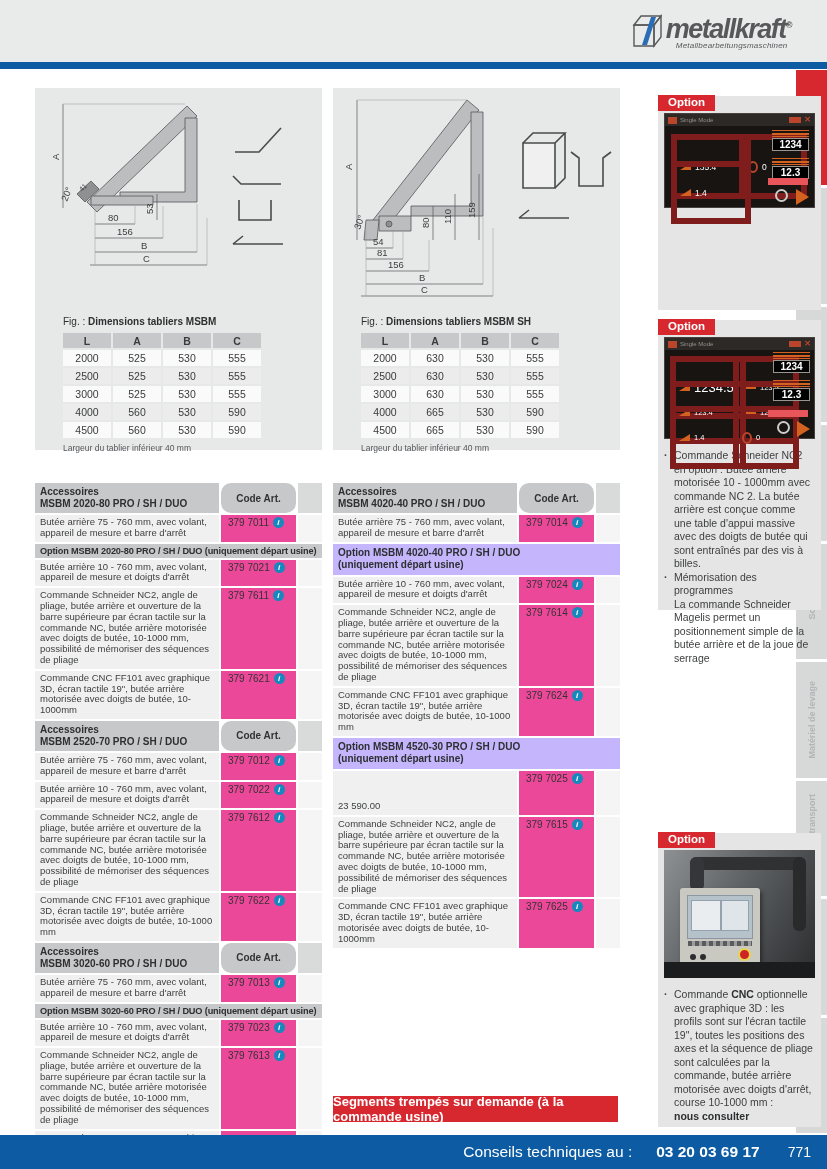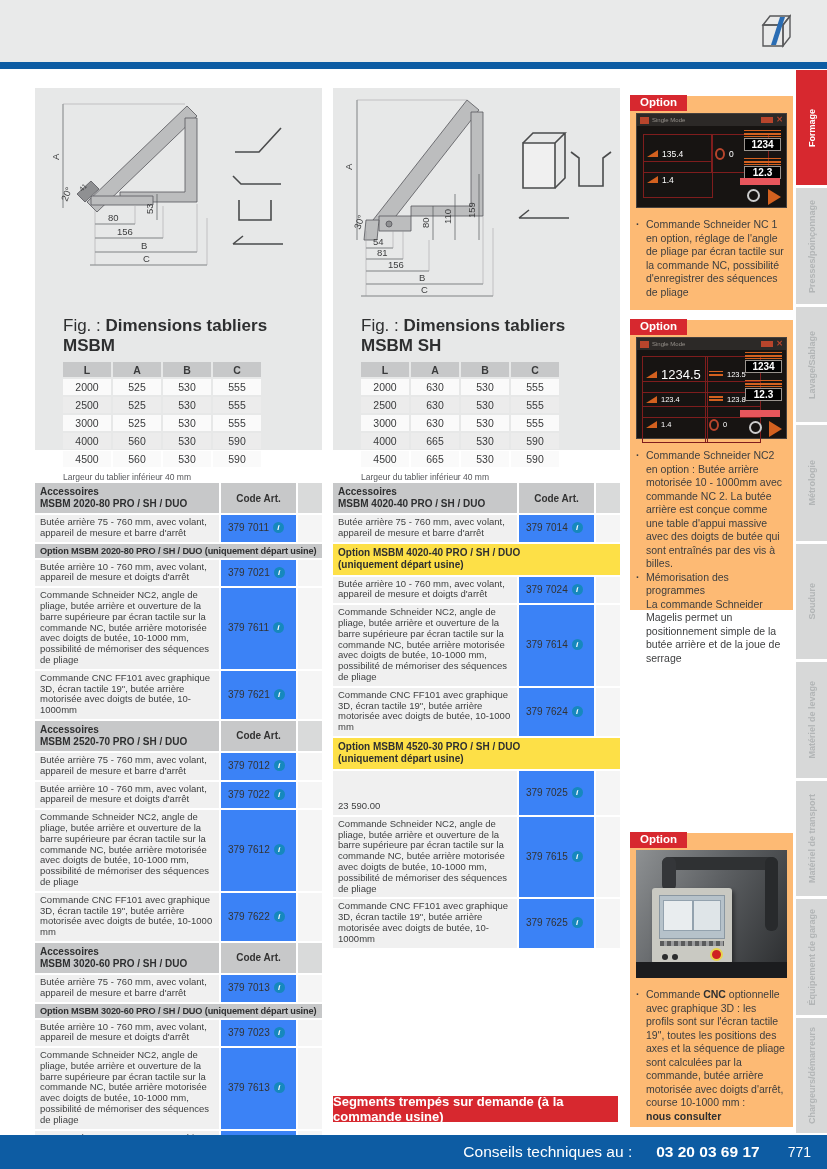--- a/index.html
+++ b/index.html
@@ -24,54 +24,54 @@
   #figL{left:35px;} #figR{left:333px;}
   .dia{display:block;}
   .mt{fill:#bcbdbe;stroke:#55565a;stroke-width:.8;}
   .mtd{fill:#8f9092;stroke:#55565a;stroke-width:.8;}
   .dm{stroke:#55565a;stroke-width:.7;}
   .ext{stroke:#9a9b9c;stroke-width:.5;}
   .dl{font-size:9.5px;fill:#3c3d3e;}
   .dls{font-size:7px;fill:#3c3d3e;}
   .pf{fill:none;stroke:#4a4b4c;stroke-width:1.6;}
   .pff{fill:#f0f0f0;stroke:#4a4b4c;stroke-width:1.6;}
-  .figcap{margin:0 0 0 28px;font-size:17px;color:#2e2f30;}
+  .figcap{margin:0 0 0 28px;font-size:10px;color:#2e2f30;}
   .figcap b{font-weight:700;}
   .ftable{margin:6px 0 0 28px;}
   .ftr{display:grid;grid-template-columns:repeat(4,48px);gap:2px;margin-bottom:2px;}
   .ftc{height:16px;display:flex;align-items:center;justify-content:center;font-size:10.5px;color:#3a3b3c;background:#fafafa;}
   .fth .ftc{background:#c7c8c9;font-weight:700;height:15px;}
   .alt .ftc{background:#ececec;}
   .fnote{margin:5px 0 0 28px;font-size:8.5px;color:#55565a;}
   
   .acc{position:absolute;top:483px;width:287px;}
   #accL{left:35px;} #accR{left:333px;}
   .arow{display:grid;grid-template-columns:184px 75px 24px;gap:2px;margin-bottom:2px;}
   .cd{background:#f0f0f0;font-size:9.5px;line-height:10.8px;padding:2px 4px 3px 5px;color:#3d3e3f;}
-  .cc{background:#3b82f6;font-size:10px;color:#333;display:flex;align-items:center;padding:2px 2px 3px 7px;}
+  .cc{background:#ec4899;font-size:10px;color:#333;display:flex;align-items:flex-start;padding:2px 2px 3px 7px;}
   .cx{background:#f5f5f5;}
   .arow.h .cd{background:#c7c8c9;font-weight:700;font-size:10px;line-height:12px;color:#2e2f30;padding-top:3px;}
-  .arow.h .cc{background:#c7c8c9;font-weight:700;align-items:center;justify-content:center;padding:0;}
+  .arow.h .cc{background:#c7c8c9;font-weight:700;align-items:center;justify-content:center;padding:0;border-radius:10px;}
   .arow.h .cx{background:#d9dada;}
   .orow{background:#c7c8c9;font-weight:700;font-size:9.2px;color:#2e2f30;padding:2px 3px 2px 5px;margin-bottom:2px;letter-spacing:-.15px;white-space:nowrap;}
-  .orow2{background:#fde047;font-weight:700;font-size:10px;line-height:12px;color:#2e2f30;padding:3px 3px 4px 5px;margin-bottom:2px;}
+  .orow2{background:#c4b5fd;font-weight:700;font-size:10px;line-height:12px;color:#2e2f30;padding:3px 3px 4px 5px;margin-bottom:2px;}
   .cd.tall{padding-top:30px;}
   .info{width:11px;height:11px;border-radius:50%;background:#1688bd;color:#fff;font-size:8px;font-weight:700;font-style:italic;display:inline-flex;align-items:center;justify-content:center;margin-left:4px;flex:none;}
   
-  .opt{position:absolute;left:630px;width:163px;background:#fdba74;}
+  .opt{position:absolute;left:658px;width:163px;background:#e5e5e5;}
   #opt1{top:96px;height:214px;} #opt2{top:320px;height:290px;} #opt3{top:833px;height:294px;}
   .opttag{position:absolute;top:-1px;left:0;background:#d7282f;color:#fff;font-weight:700;font-size:11.5px;padding:1px 10px 3px;z-index:2;}
   .screen{margin:17px 6px 0 6px;background:#171412;border:1px solid #46413e;position:relative;}
   #scr1{height:93px;} #scr2{height:100px;}
   .tb{height:12px;background:#2c2927;display:flex;align-items:center;padding:0 3px;gap:3px;}
   .tbsq{width:9px;height:7px;background:#b8452c;flex:none;}
   .tbt{color:#95908a;font-size:6px;flex:1;}
   .tbr{width:12px;height:6px;background:#b8452c;flex:none;}
   .tbx{color:#b8452c;font-size:8px;font-weight:700;line-height:8px;}
-  .sbox{position:absolute;border:1px solid #7f1d1d;display:flex;align-items:center;gap:4px;padding:8px 3px;color:#fff;font-size:8.5px;}
+  .sbox{position:absolute;border:6px solid #7f1d1d;display:flex;align-items:center;gap:4px;padding:16px 3px;color:#fff;font-size:8.5px;}
   .tri{width:0;height:0;border-bottom:7px solid #d3611f;border-left:11px solid transparent;flex:none;}
   .ring{width:6px;height:8px;border:2px solid #b8452c;border-radius:50%;flex:none;}
   .snum{position:absolute;width:37px;text-align:center;}
   .obars{height:7px;background:repeating-linear-gradient(#d3611f 0 1.5px,transparent 1.5px 3.2px);margin-bottom:1px;}
   .nbig{background:#000;border:1px solid #9a948e;color:#fff;font-weight:700;font-size:10px;padding:0 1px;}
   .rbar{position:absolute;right:6px;width:40px;height:7px;background:#e8565c;}
   .stopb{position:absolute;width:9px;height:9px;border:2px solid #ccc;border-radius:50%;}
   .playb{position:absolute;width:0;height:0;border-left:13px solid #d3611f;border-top:8px solid transparent;border-bottom:8px solid transparent;}
   .obul{display:flex;margin:10px 8px 0 6px;}
   .obul .btx{flex:1;font-size:10.5px;line-height:13.5px;color:#3d3e3f;}
@@ -107,20 +107,24 @@
 <div class="page">
 
   <div class="hdr">
     <div class="logo">
       <svg width="32" height="38" viewBox="0 0 32 38">
         <polygon points="4,13 24,13 24,34 4,34" fill="none" stroke="#57585a" stroke-width="1.4"></polygon>
         <polygon points="4,13 11,4 31,4 24,13" fill="none" stroke="#57585a" stroke-width="1.4"></polygon>
         <polygon points="24,13 31,4 31,25 24,34" fill="none" stroke="#57585a" stroke-width="1.4"></polygon>
         <polygon points="12,33 21,5 26,5 17,33" fill="#2a6db4"></polygon>
       </svg>
+      <div class="logotxt">
+        <div class="brand"><span>metallkraft</span><sup>®</sup></div>
+        <div class="subt">Metallbearbeitungsmaschinen</div>
+      </div>
     </div>
   </div>
   <div class="blueline"></div>
 
   <div class="side">
     <div class="stab active">
         <span>Formage</span>
       </div>
     <div class="stab">
         <span>Presses/poinçonnage</span>
@@ -538,24 +542,20 @@
           </div>
         <div class="snum" style="right:5px;top:44px;">
             <div class="obars"></div>
             <div class="nbig">12.3</div>
           </div>
         <div class="rbar" style="bottom:22px;"></div>
         <div class="stopb" style="right:26px;bottom:5px;"></div>
         <div class="playb" style="right:5px;bottom:2px;"></div>
       </div>
     </div>
-    <div class="obul">
-      <span class="dot"></span>
-      <span class="btx">Commande Schneider NC 1 en option, réglage de l'angle de pliage par écran tactile sur la commande NC, possibilité d'enregistrer des séquences de pliage</span>
-    </div>
   </div>
 
   <div class="opt" id="opt2">
     <div class="opttag">Option</div>
     <div class="screen" id="scr2">
       <div class="tb">
         <span class="tbsq"></span>
         <span class="tbt">Single Mode</span>
         <span class="tbr"></span>
         <span class="tbx">✕</span>

